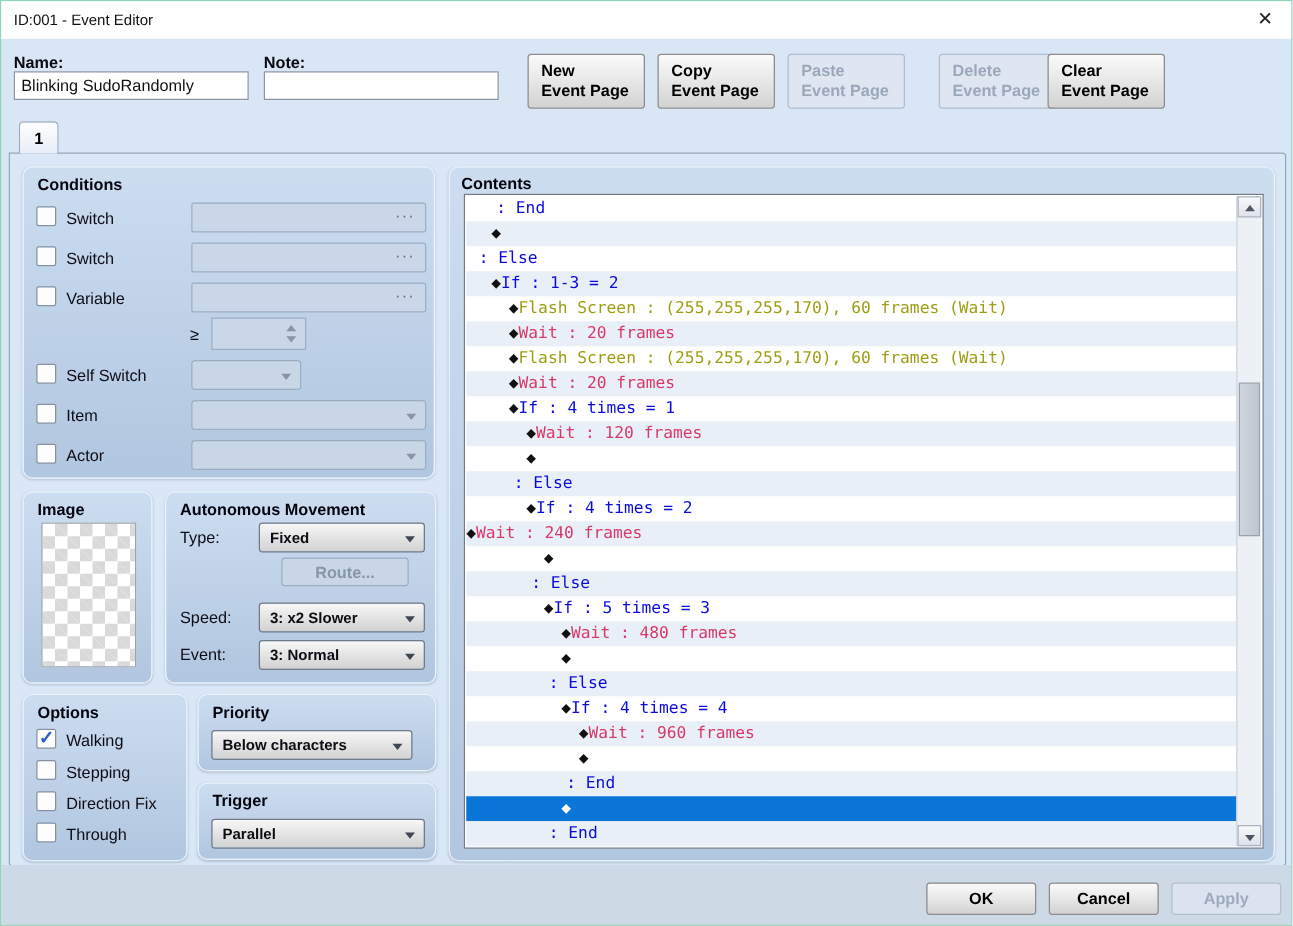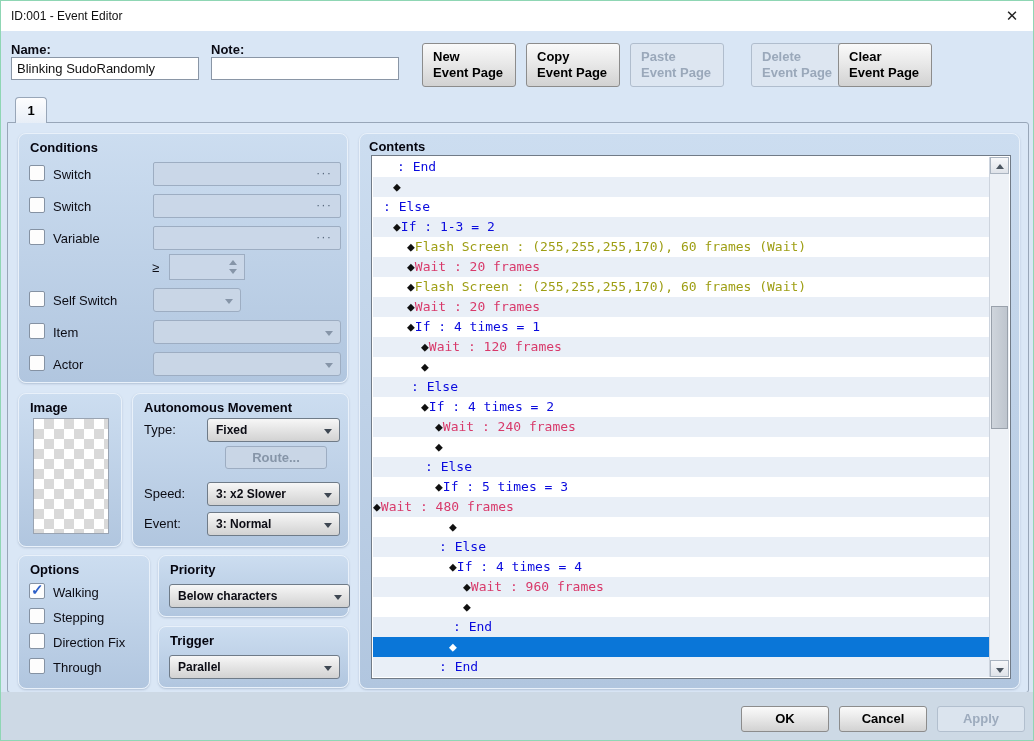--- a/index.html
+++ b/index.html
@@ -223,21 +223,21 @@
       <span class="cb" style="left:10px; top:52px;"></span>
       <span class="clabel" style="left:34px; top:54px;">Stepping</span>
       <span class="cb" style="left:10px; top:77px;"></span>
       <span class="clabel" style="left:34px; top:79px;">Direction Fix</span>
       <span class="cb" style="left:10px; top:102px;"></span>
       <span class="clabel" style="left:34px; top:104px;">Through</span>
     </div>
 
     <div class="panel" style="left:150px; top:432px; width:191px; height:62px;">
       <span class="ptitle">Priority</span>
-      <div class="dd" style="left:10px; top:28px; width:181px;">
+      <div class="dd" style="left:10px; top:28px; width:161px;">
         <span class="val">Below characters</span>
         <span class="arr"></span>
       </div>
     </div>
 
     <div class="panel" style="left:150px; top:503px; width:191px; height:62px;text-align:right;">
       <span class="ptitle">Trigger</span>
       <div class="dd" style="left:10px; top:28px; width:171px;">
         <span class="val">Parallel</span>
         <span class="arr"></span>
@@ -254,25 +254,25 @@
             <div class="crow alt" style="padding-left: 20px;"><span style="color: rgb(16, 16, 16);">◆</span><span style="color: rgb(11, 11, 222);">If : 1-3 = 2</span></div>
             <div class="crow" style="padding-left: 34px;"><span style="color: rgb(16, 16, 16);">◆</span><span style="color: rgb(158, 158, 20);">Flash Screen : (255,255,255,170), 60 frames (Wait)</span></div>
             <div class="crow alt" style="padding-left: 34px;"><span style="color: rgb(16, 16, 16);">◆</span><span style="color: rgb(216, 57, 106);">Wait : 20 frames</span></div>
             <div class="crow" style="padding-left: 34px;"><span style="color: rgb(16, 16, 16);">◆</span><span style="color: rgb(158, 158, 20);">Flash Screen : (255,255,255,170), 60 frames (Wait)</span></div>
             <div class="crow alt" style="padding-left: 34px;"><span style="color: rgb(16, 16, 16);">◆</span><span style="color: rgb(216, 57, 106);">Wait : 20 frames</span></div>
             <div class="crow" style="padding-left: 34px;"><span style="color: rgb(16, 16, 16);">◆</span><span style="color: rgb(11, 11, 222);">If : 4 times = 1</span></div>
             <div class="crow alt" style="padding-left: 48px;"><span style="color: rgb(16, 16, 16);">◆</span><span style="color: rgb(216, 57, 106);">Wait : 120 frames</span></div>
             <div class="crow" style="padding-left: 48px;"><span style="color: rgb(16, 16, 16);">◆</span><span style="color: rgb(16, 16, 16);"></span></div>
             <div class="crow alt" style="padding-left: 38px; color: rgb(11, 11, 222);">: Else</div>
             <div class="crow" style="padding-left: 48px;"><span style="color: rgb(16, 16, 16);">◆</span><span style="color: rgb(11, 11, 222);">If : 4 times = 2</span></div>
-            <div class="crow alt" style="padding-left: 62px;"><span style="color: rgb(16, 16, 16);">◆</span><span style="color: rgb(216, 57, 106);">Wait : 240 frames</span></div>
+            <div class="crow alt" style=""><span style="color: rgb(16, 16, 16);">◆</span><span style="color: rgb(216, 57, 106);">Wait : 240 frames</span></div>
             <div class="crow" style="padding-left: 62px;"><span style="color: rgb(16, 16, 16);">◆</span><span style="color: rgb(16, 16, 16);"></span></div>
             <div class="crow alt" style="padding-left: 52px; color: rgb(11, 11, 222);">: Else</div>
             <div class="crow" style="padding-left: 62px;"><span style="color: rgb(16, 16, 16);">◆</span><span style="color: rgb(11, 11, 222);">If : 5 times = 3</span></div>
-            <div class="crow alt" style=""><span style="color: rgb(16, 16, 16);">◆</span><span style="color: rgb(216, 57, 106);">Wait : 480 frames</span></div>
+            <div class="crow alt" style="padding-left: 76px;"><span style="color: rgb(16, 16, 16);">◆</span><span style="color: rgb(216, 57, 106);">Wait : 480 frames</span></div>
             <div class="crow" style="padding-left: 76px;"><span style="color: rgb(16, 16, 16);">◆</span><span style="color: rgb(16, 16, 16);"></span></div>
             <div class="crow alt" style="padding-left: 66px; color: rgb(11, 11, 222);">: Else</div>
             <div class="crow" style="padding-left: 76px;"><span style="color: rgb(16, 16, 16);">◆</span><span style="color: rgb(11, 11, 222);">If : 4 times = 4</span></div>
             <div class="crow alt" style="padding-left: 90px;"><span style="color: rgb(16, 16, 16);">◆</span><span style="color: rgb(216, 57, 106);">Wait : 960 frames</span></div>
             <div class="crow" style="padding-left: 90px;"><span style="color: rgb(16, 16, 16);">◆</span><span style="color: rgb(16, 16, 16);"></span></div>
             <div class="crow alt" style="padding-left: 80px; color: rgb(11, 11, 222);">: End</div>
             <div class="crow sel" style="padding-left: 76px;"><span style="color: rgb(255, 255, 255);">◆</span><span style="color: rgb(255, 255, 255);"></span></div>
             <div class="crow alt" style="padding-left: 66px; color: rgb(11, 11, 222);">: End</div>
           </div>
         <div class="sb">

